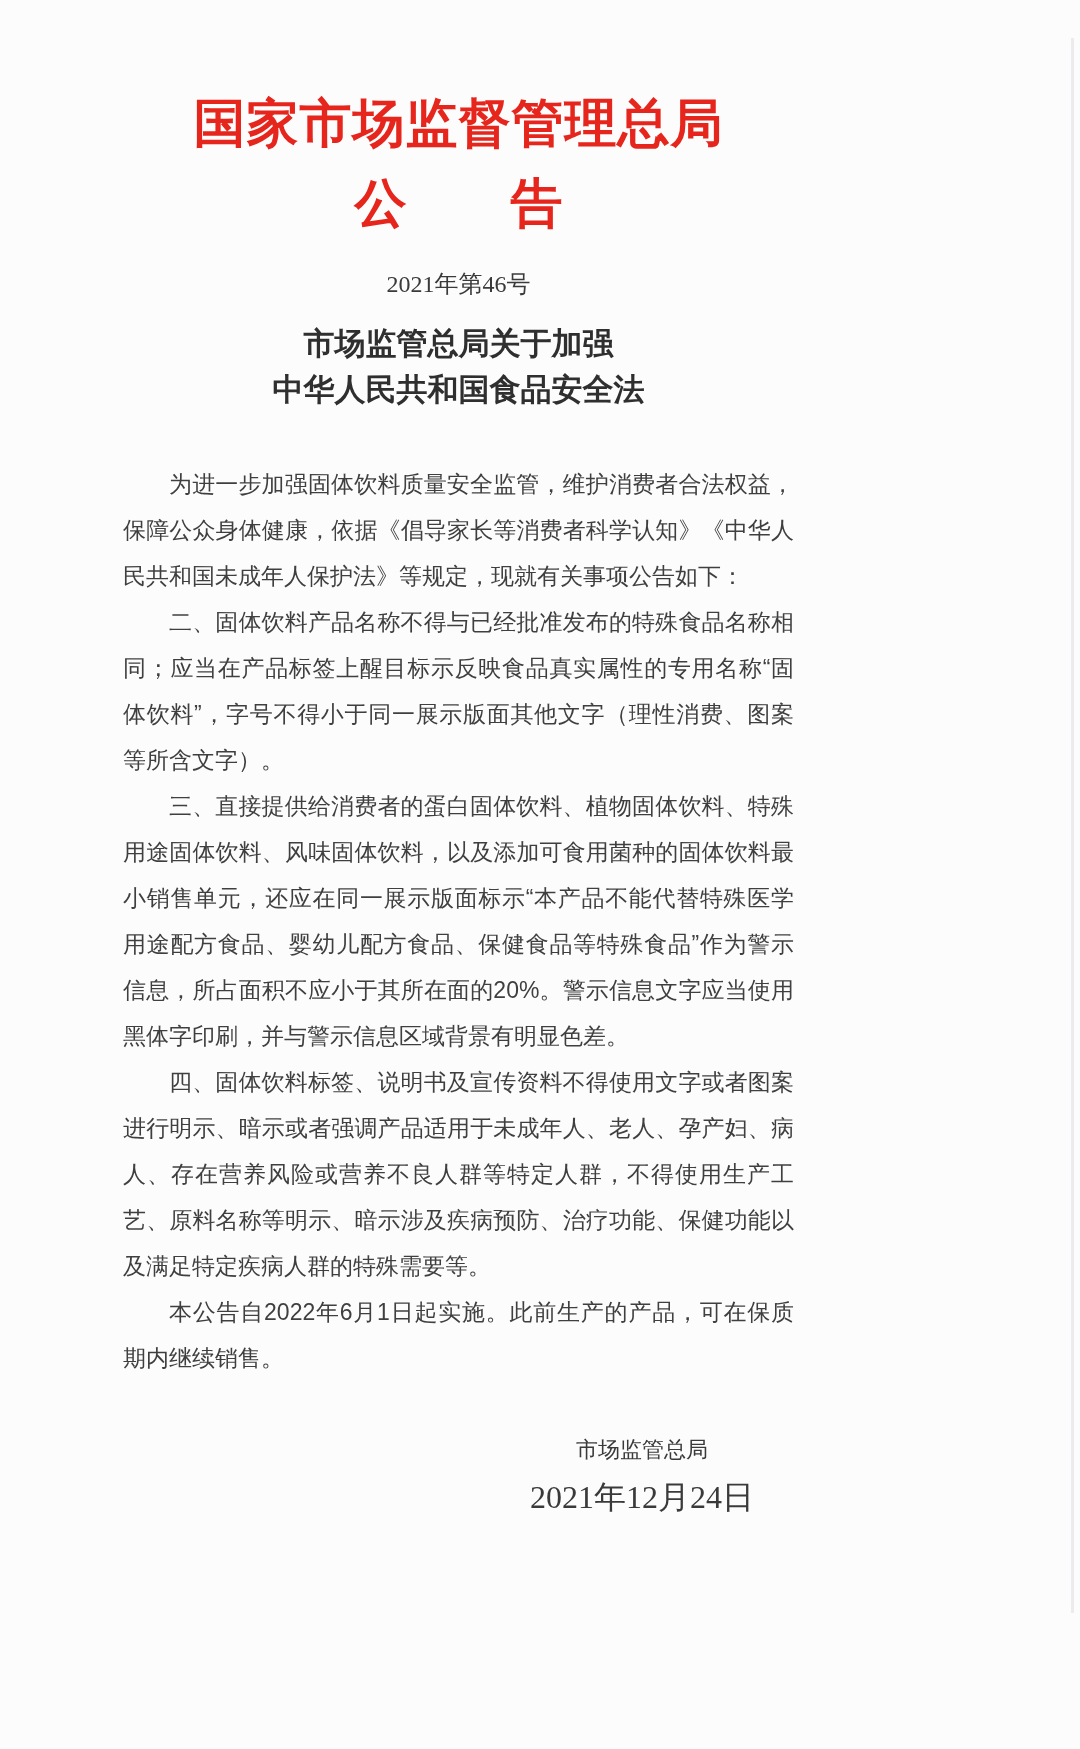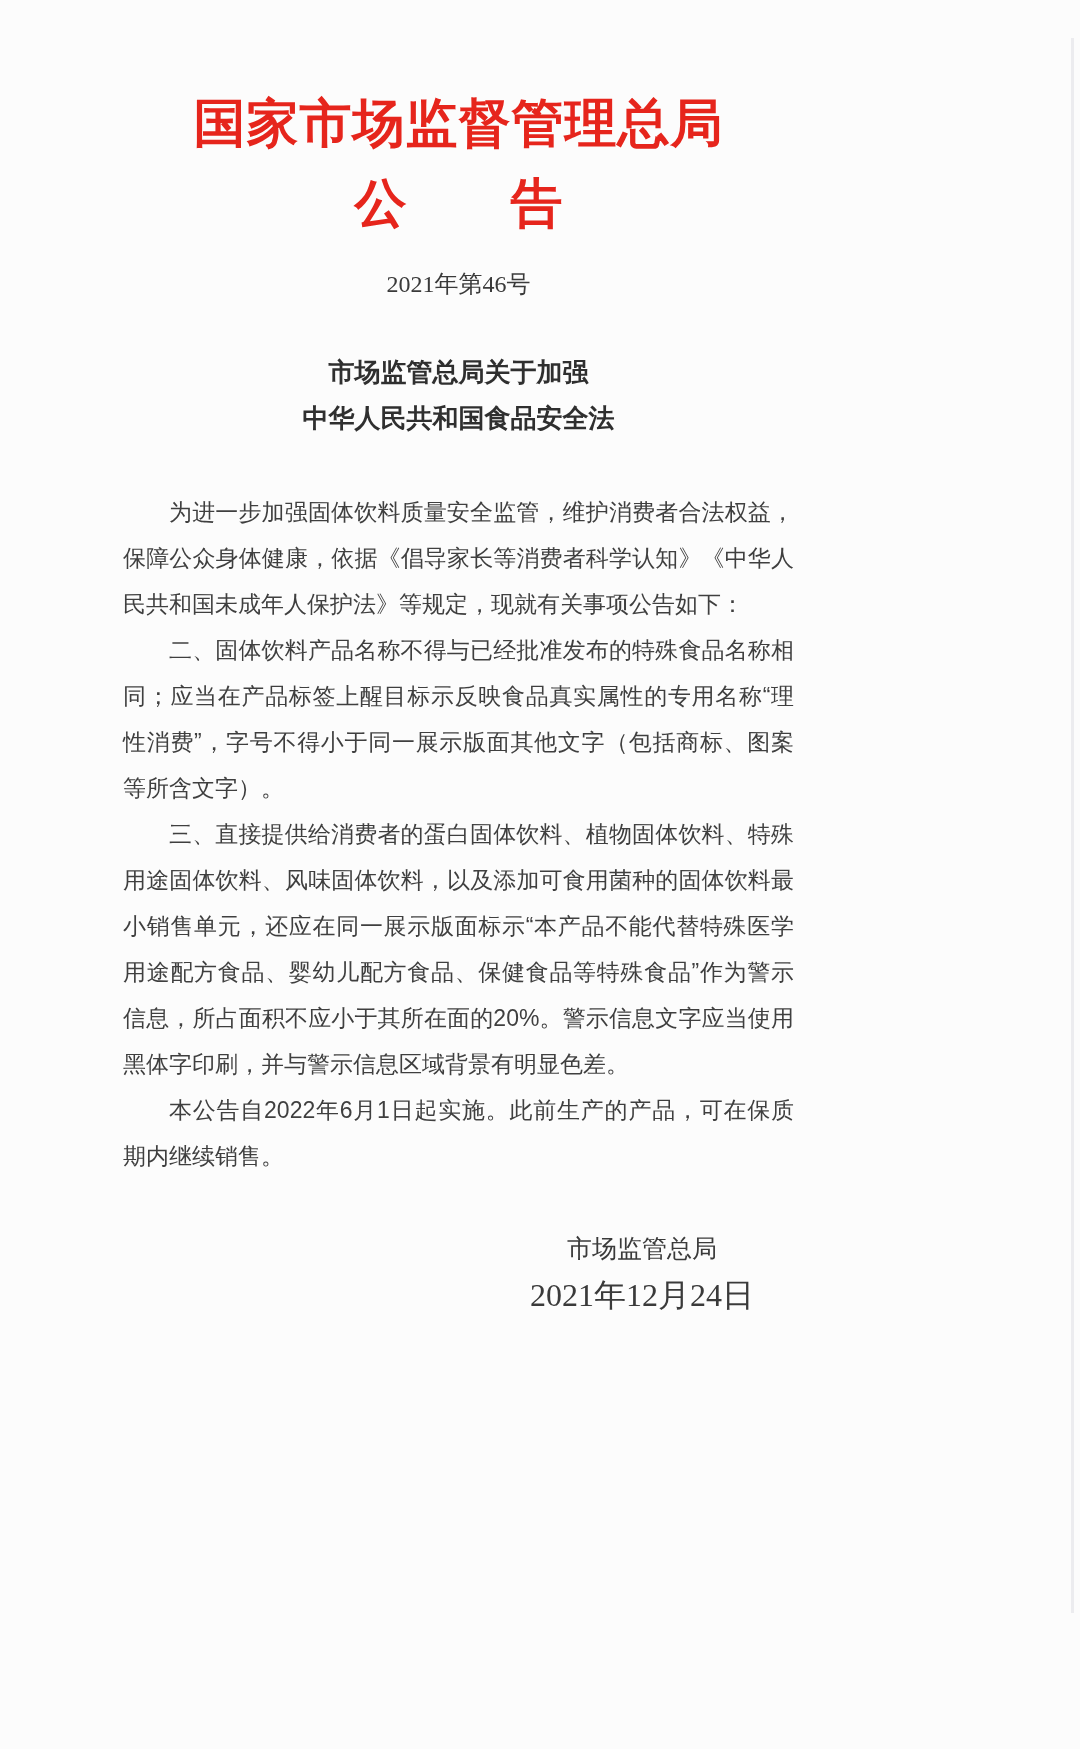--- a/index.html
+++ b/index.html
@@ -33,22 +33,22 @@
     margin-top: 24px;
   }
   .doc-number {
     font-size: 24px;
     line-height: 26px;
     margin-top: 40px;
     color: #3a3a3a;
     font-family: "Liberation Serif", "DejaVu Serif", serif;
   }
   .announce-title {
-    margin-top: 52px;
-    font-size: 26px;
+    margin-top: 24px;
+    font-size: 31px;
     line-height: 46px;
     font-weight: 700;
     color: #2f2f2f;
   }
   .doc-body {
     margin-top: 48px;
     font-size: 23px;
     line-height: 46px;
     color: #3f3f3f;
     text-align: justify;
@@ -60,21 +60,21 @@
   }
   .signature {
     margin-top: 46px;
     margin-left: auto;
     margin-right: 40px;
     width: fit-content;
     text-align: center;
     color: #3a3a3a;
   }
   .sig-issuer {
-    font-size: 25px;
+    font-size: 22px;
     line-height: 46px;
   }
   .sig-date {
     font-size: 32px;
     line-height: 48px;
     font-family: "Liberation Serif", "DejaVu Serif", serif;
   }
   .right-line {
     position: absolute;
     left: 1071px;
@@ -93,22 +93,23 @@
     <div class="notice-type">公　　告</div>
     <div class="doc-number">2021年第46号</div>
     <div class="announce-title">
       <div>市场监管总局关于加强</div>
       <div>中华人民共和国食品安全法</div>
     </div>
   </div>
 
   <div class="doc-body">
     <p class="para">为进一步加强固体饮料质量安全监管，维护消费者合法权益，保障公众身体健康，依据《倡导家长等消费者科学认知》《中华人民共和国未成年人保护法》等规定，现就有关事项公告如下：</p>
-      <p class="para">二、固体饮料产品名称不得与已经批准发布的特殊食品名称相同；应当在产品标签上醒目标示反映食品真实属性的专用名称“理性消费”，字号不得小于同一展示版面其他文字（包括商标、图案等所含文字）。</p>
+      <p class="para">二、固体饮料产品名称不得与已经批准发布的特殊食品名称相同；应当在产品标签上醒目标示反映食品真实属性的专用名称“固体饮料”，字号不得小于同一展示版面其他文字（理性消费、图案等所含文字）。</p>
       <p class="para">三、直接提供给消费者的蛋白固体饮料、植物固体饮料、特殊用途固体饮料、风味固体饮料，以及添加可食用菌种的固体饮料最小销售单元，还应在同一展示版面标示“本产品不能代替特殊医学用途配方食品、婴幼儿配方食品、保健食品等特殊食品”作为警示信息，所占面积不应小于其所在面的20%。警示信息文字应当使用黑体字印刷，并与警示信息区域背景有明显色差。</p>
+      <p class="para">四、固体饮料标签、说明书及宣传资料不得使用文字或者图案进行明示、暗示或者强调产品适用于未成年人、老人、孕产妇、病人、存在营养风险或营养不良人群等特定人群，不得使用生产工艺、原料名称等明示、暗示涉及疾病预防、治疗功能、保健功能以及满足特定疾病人群的特殊需要等。</p>
       <p class="para">本公告自2022年6月1日起实施。此前生产的产品，可在保质期内继续销售。</p>
     </div>
 
   <div class="signature">
     <div class="sig-issuer">市场监管总局</div>
     <div class="sig-date">2021年12月24日</div>
   </div>
 </div>
 
 <div class="right-line"></div>

